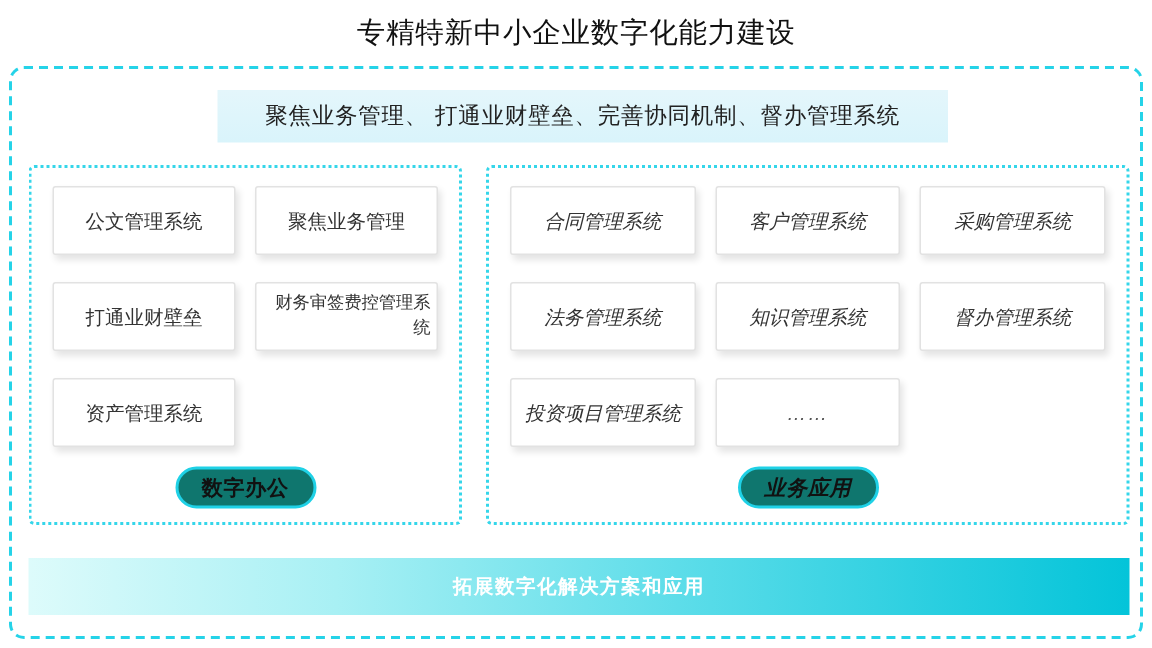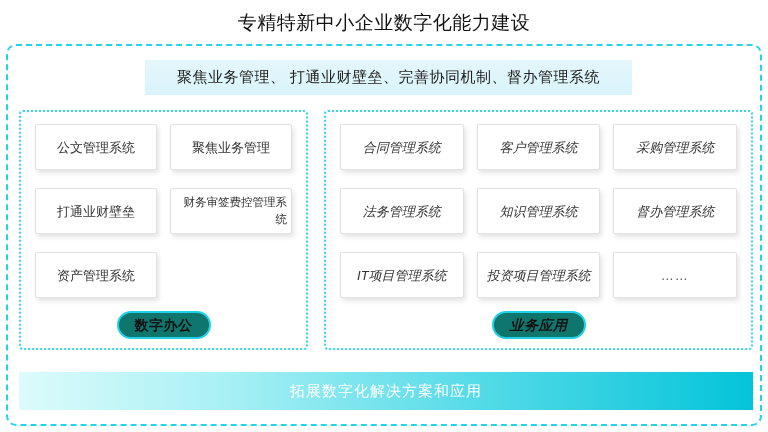--- a/index.html
+++ b/index.html
@@ -142,22 +142,22 @@
     left: 11px;
     bottom: 14px;
     width: 734px;
     height: 38px;
     background: linear-gradient(90deg, #ddfbfb 0%, #a8f0f4 28%, #56dbe8 62%, #04c4d9 100%);
     display: flex;
     align-items: center;
     justify-content: center;
   }
   .bottom-bar .txt {
-    font-size: 15px;
-    font-weight: normal;
+    font-size: 13px;
+    font-weight: bold;
     color: #ffffff;
     letter-spacing: 1px;
   }
 </style>
 </head>
 <body>
 
 <div class="page">
 
   <div class="title">专精特新中小企业数字化能力建设</div>
@@ -184,21 +184,20 @@
       </div>
 
       <div class="group right">
         <div class="card-grid">
           <div class="card">合同管理系统</div>
           <div class="card">客户管理系统</div>
           <div class="card">采购管理系统</div>
           <div class="card">法务管理系统</div>
           <div class="card">知识管理系统</div>
           <div class="card">督办管理系统</div>
-          <div class="card">IT项目管理系统</div>
           <div class="card">投资项目管理系统</div>
           <div class="card dots">……</div>
         </div>
         <div class="pill-row">
           <div class="pill">业务应用</div>
         </div>
       </div>
 
     </div>
 

